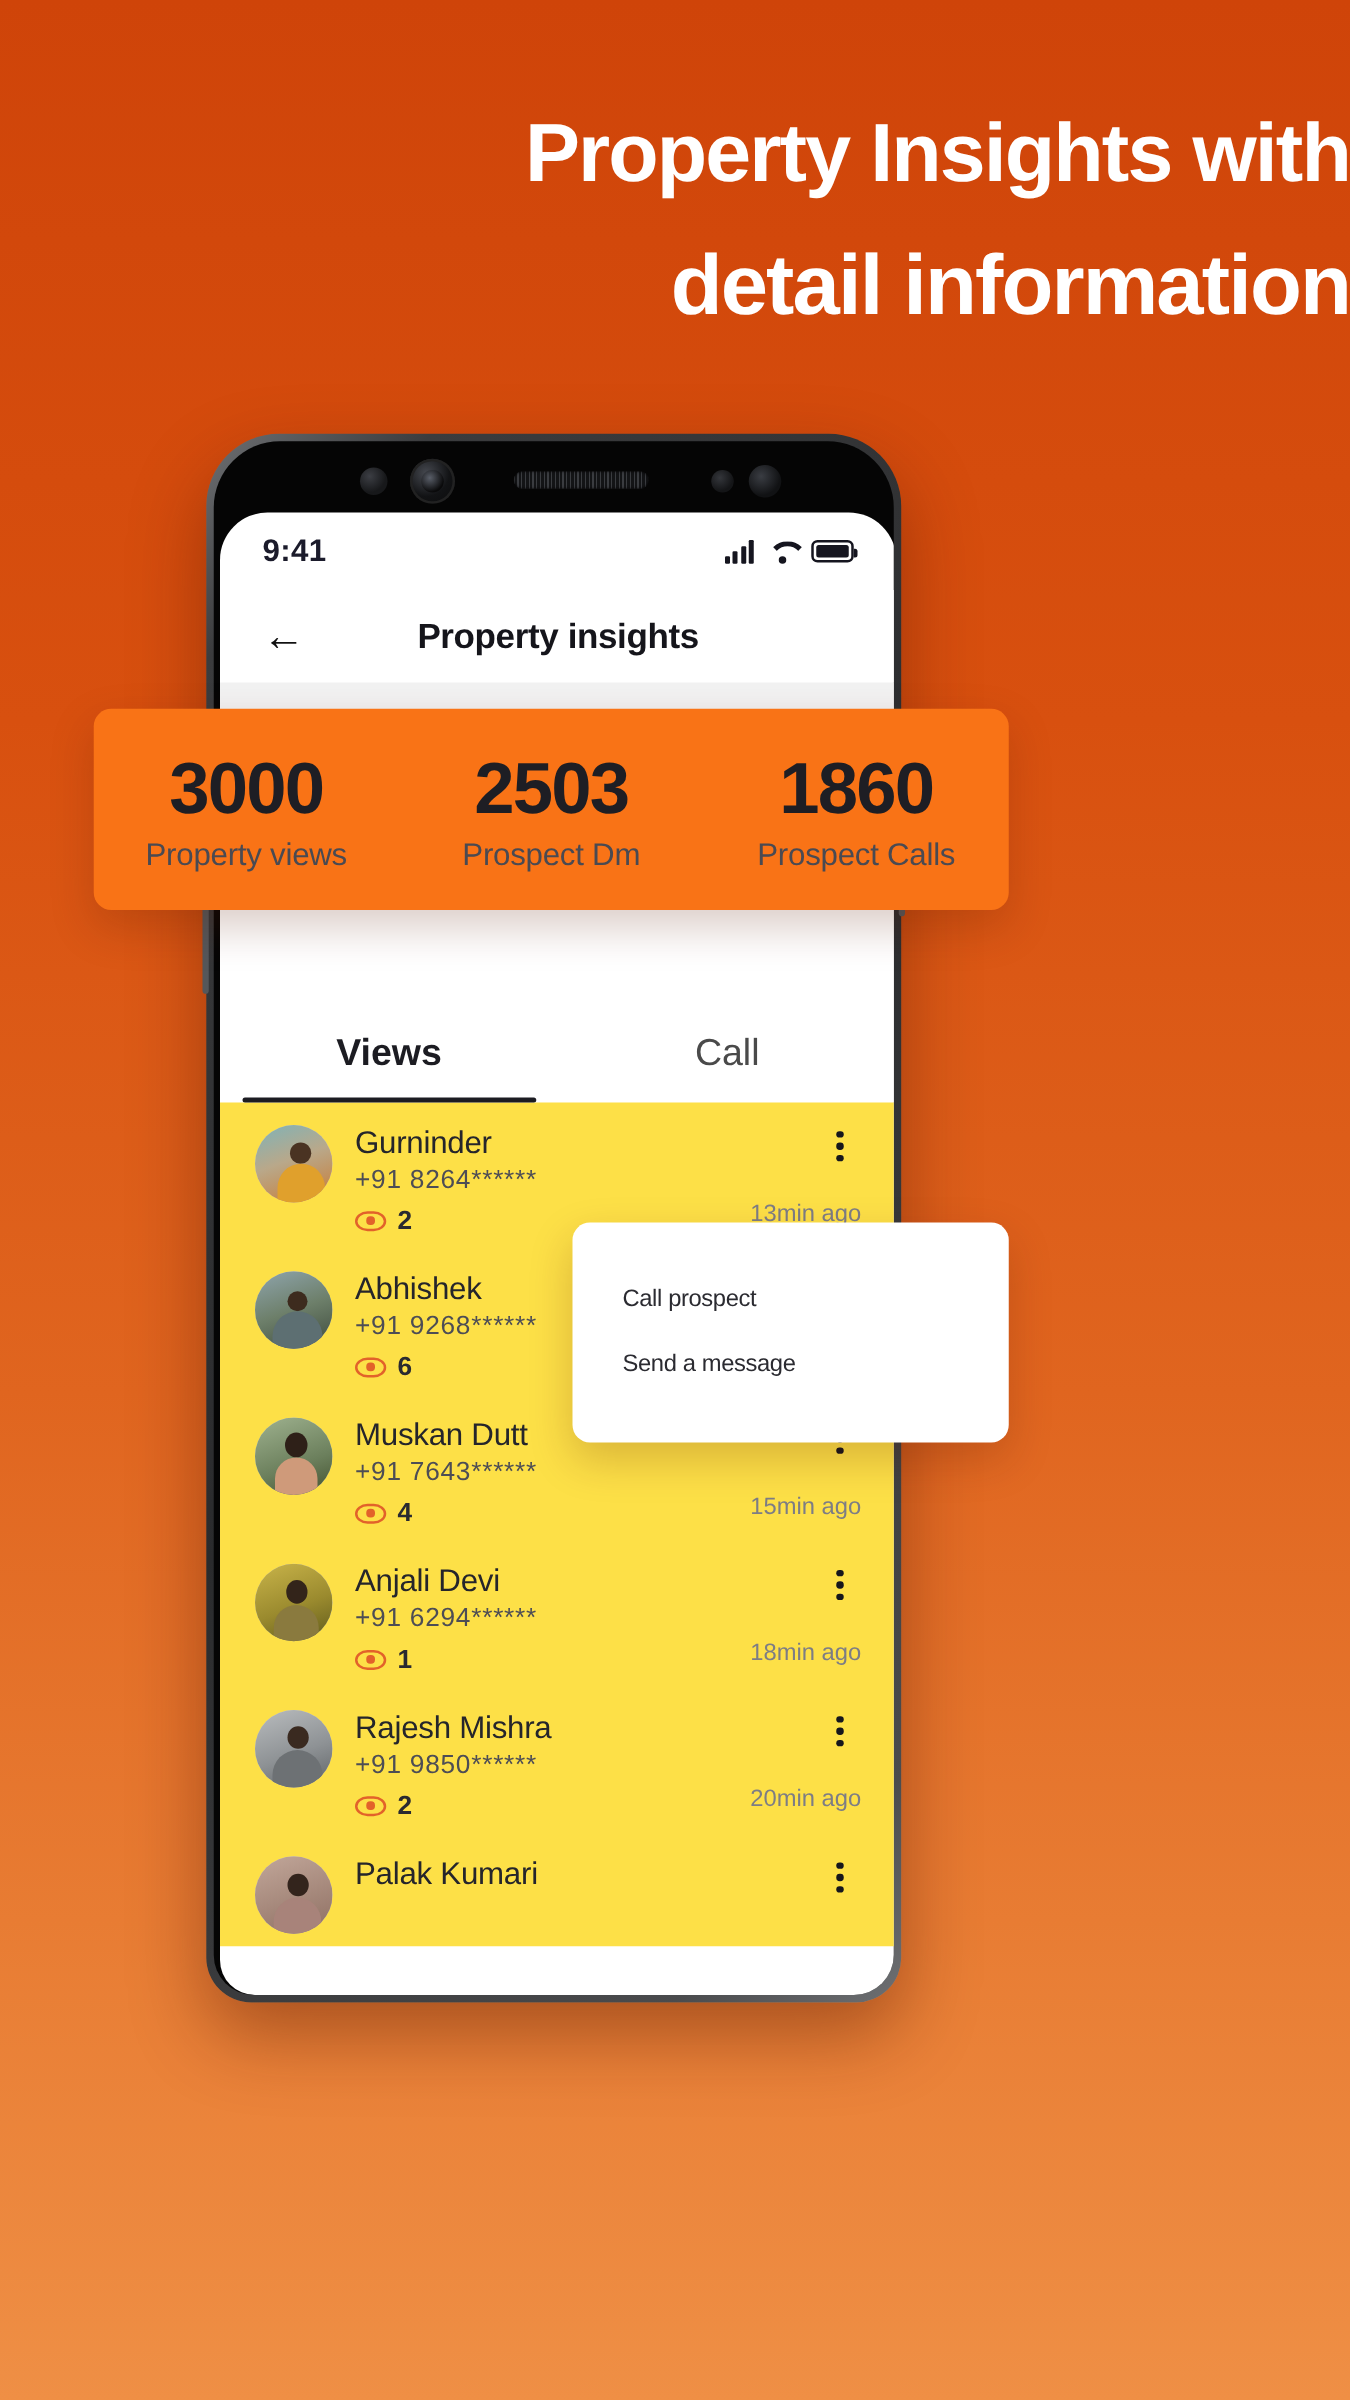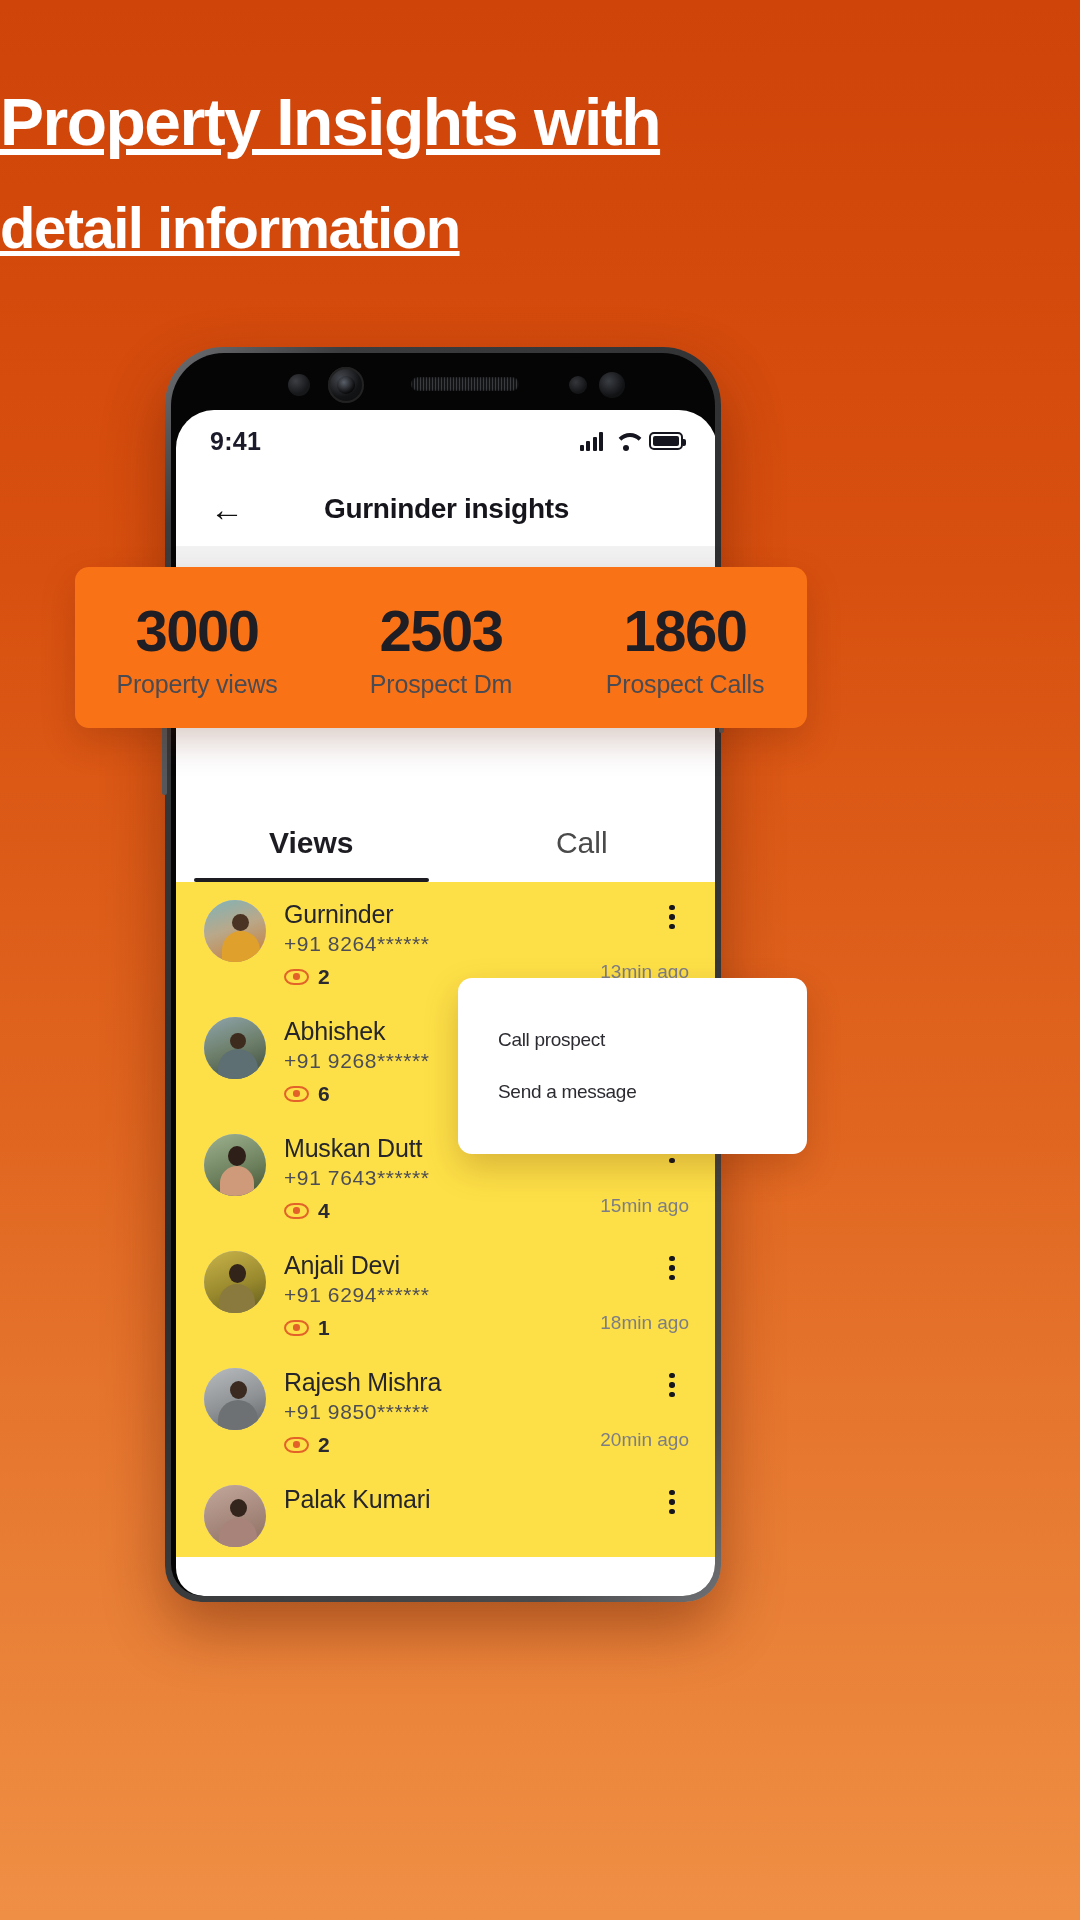--- a/index.html
+++ b/index.html
@@ -6,25 +6,25 @@
   html,body { width:1080px; height:1920px; overflow:hidden; }
   body {
     font-family:"Liberation Sans", sans-serif;
     background:linear-gradient(180deg,#cf4409 0%,#d8500f 30%,#e0651f 58%,#e87c33 80%,#ef8f45 100%);
     position:relative;
   }
 
   
   .headline {
     position:absolute; left:0; top:78px; width:1080px;
-    text-align:left; color:#ffffff;
-    font-weight:bold; letter-spacing:-1.5px;text-decoration:underline;
+    text-align:right; color:#ffffff;
+    font-weight:bold; letter-spacing:-1.5px;
   }
   .headline .l1 { font-size:66px; line-height:88px; display:block; }
-  .headline .l2 { font-size:58px; line-height:96px; display:block; margin-top:14px; }
+  .headline .l2 { font-size:68px; line-height:96px; display:block; margin-top:14px; }
 
   
   .phone {
     position:absolute; left:165px; top:347px;
     width:556px; height:1255px;
     background:linear-gradient(135deg,#6e7073 0%,#3b3c3e 10%,#2a2b2d 50%,#4a4b4d 90%,#6e7073 100%);
     border-radius:58px 58px 36px 36px;
     padding:6px;
     box-shadow:0 26px 60px rgba(80,20,0,.42);
   }
@@ -192,21 +192,21 @@
             </span>
           <span class="wifi"></span>
           <span class="batt">
               <span></span>
             </span>
         </div>
       </div>
 
       <div class="app-header">
         <div class="back-arrow">←</div>
-        <div class="app-title">Gurninder insights</div>
+        <div class="app-title">Property insights</div>
       </div>
 
       <div class="prop-bar">
         <span class="prop-title">2BHK independent house in secto...</span>
         <span class="prop-price">₹12000</span>
       </div>
 
       <div class="stats-spacer"></div>
 
       <div class="tabs">

